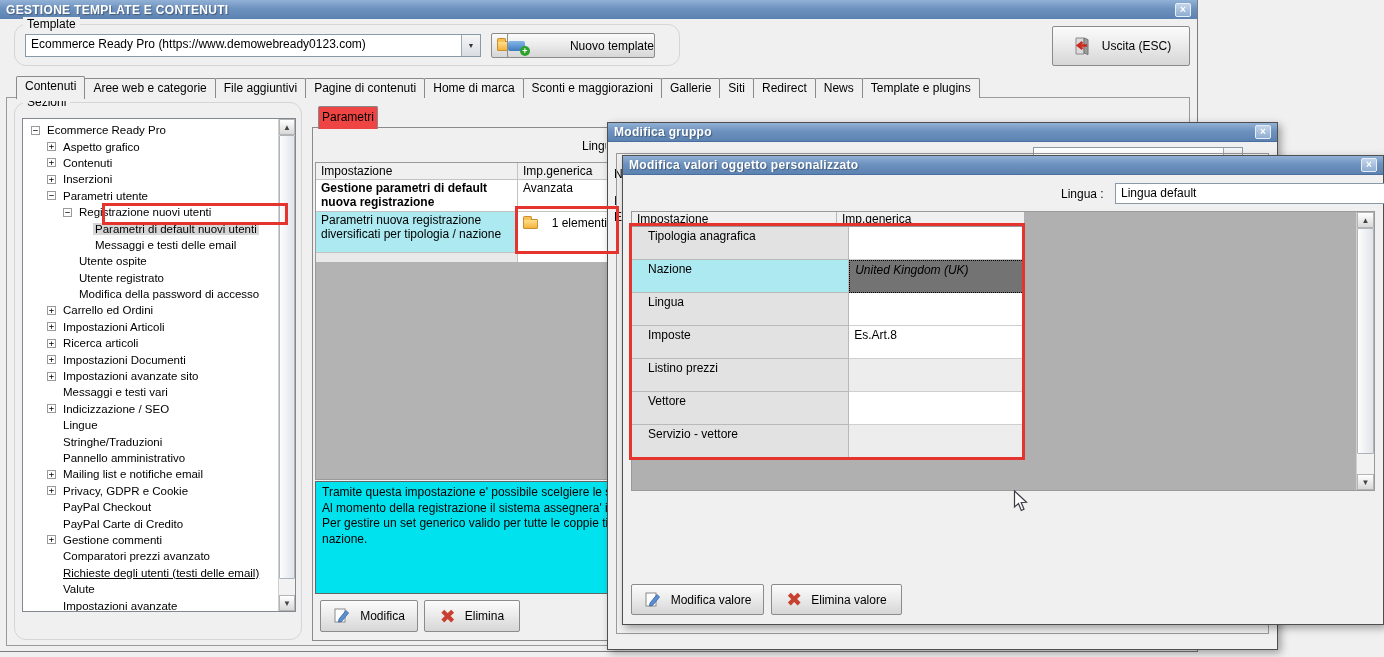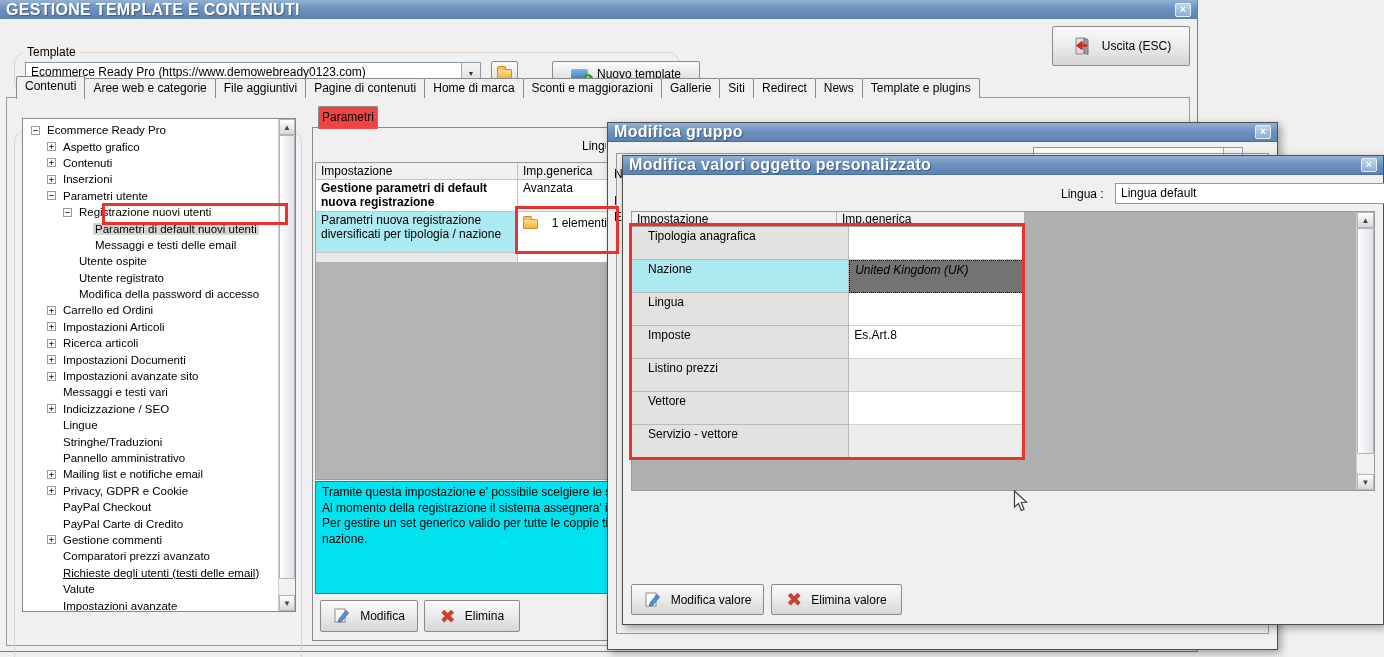--- a/index.html
+++ b/index.html
@@ -1,26 +1,26 @@
 <!DOCTYPE html>
 <html><head>
 <meta charset="utf-8">
 <style>
   html,body{margin:0;padding:0;background:#cfcfcf;}
   #stage{position:relative;width:1384px;height:657px;background:#f0f0f0;overflow:hidden;
          font-family:"Liberation Sans",sans-serif;font-size:12px;color:#000;}
   
   .titlebar{height:19px;background:linear-gradient(#92b1d6,#6d92bf 45%,#5c82b1);
             display:flex;align-items:center;padding:0 6px;box-sizing:border-box;}
-  .titlebar .t{flex:1;color:#fff;font-weight:bold;font-size:16px;letter-spacing:.3px;
+  .titlebar .t{flex:1;color:#fff;font-weight:bold;font-size:12px;letter-spacing:.3px;
                text-shadow:1px 1px 1px rgba(0,0,0,.35);white-space:nowrap;overflow:hidden;}
   .xbtn{width:16px;height:14px;background:linear-gradient(#c3d4ea,#8fadd1);
         border:1px solid #e6eef7;border-radius:2px;color:#fff;font-size:10px;font-weight:bold;
         line-height:12px;text-align:center;cursor:default;box-sizing:border-box;}
-  .groupbox{position:absolute;border:1px solid #d5d5d5;border-radius:12px;box-sizing:border-box;margin-top:28px;}
+  .groupbox{position:absolute;border:1px solid #d5d5d5;border-radius:12px;box-sizing:border-box;}
   .groupbox>.legend{position:absolute;top:-8px;left:8px;background:#f0f0f0;padding:0 4px;font-size:12px;}
   .combo{position:absolute;background:#fff;border:1px solid #8a99a8;display:flex;align-items:stretch;box-sizing:border-box;}
   .combo .ctext{flex:1;padding:2px 5px;white-space:nowrap;overflow:hidden;}
   .combo .carrow{width:18px;background:linear-gradient(#f6f6f6,#d9dde2);border-left:1px solid #a0a8b0;
                  display:flex;align-items:center;justify-content:center;font-size:7px;color:#333;}
   .win-btn{position:absolute;background:linear-gradient(#fbfbfb,#ececec 45%,#d6d6d6);
            border:1px solid #8b8b8b;border-radius:2px;display:flex;align-items:center;
            justify-content:center;gap:9px;box-sizing:border-box;cursor:default;}
   .sb{position:absolute;background:#f2f2f2;border-left:1px solid #cfcfcf;box-sizing:border-box;}
   .sb .sbtn{position:absolute;left:0;width:100%;height:16px;background:linear-gradient(#ffffff,#d8d8d8);
@@ -108,21 +108,21 @@
 
     <div class="groupbox" style="left:14px;top:24px;width:666px;height:42px;">
       <span class="legend">Template</span>
       <div class="combo" style="left:10px;top:9px;width:456px;height:23px;">
         <span class="ctext">Ecommerce Ready Pro (https://www.demowebready0123.com)</span>
         <span class="carrow">▼</span>
       </div>
       <div class="win-btn" style="left:476px;top:8px;width:27px;height:25px;">
         <span class="folder-icon"></span>
       </div>
-      <div class="win-btn" style="left:537px;top:8px;width:148px;height:25px;">
+      <div class="win-btn" style="left:492px;top:8px;width:148px;height:25px;justify-content:space-between;">
         <span class="newtpl-icon"></span>
         <span>Nuovo template</span>
       </div>
     </div>
 
     <div class="win-btn" style="left:1052px;top:26px;width:138px;height:40px;">
       <svg width="22" height="22" viewBox="0 0 22 22">
         <path d="M5 3 h8 v16 h-8 z" fill="#dcdcdc" stroke="#8a8a8a"></path>
         <path d="M13 3 l4 1.6 v15 l-4 -1.6 z" fill="#9c9c9c" stroke="#777"></path>
         <path d="M16 10.5 h-7" stroke="#cc2a1e" stroke-width="2.6" fill="none"></path>

